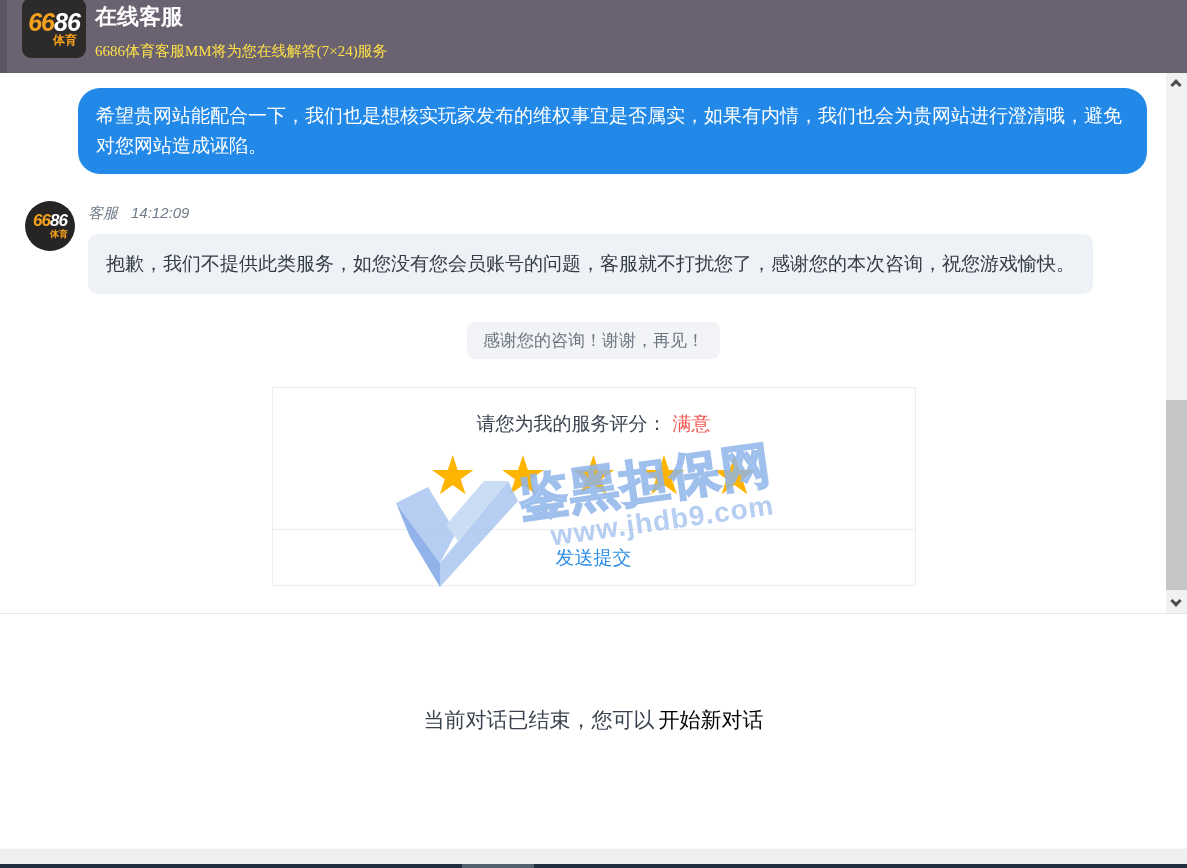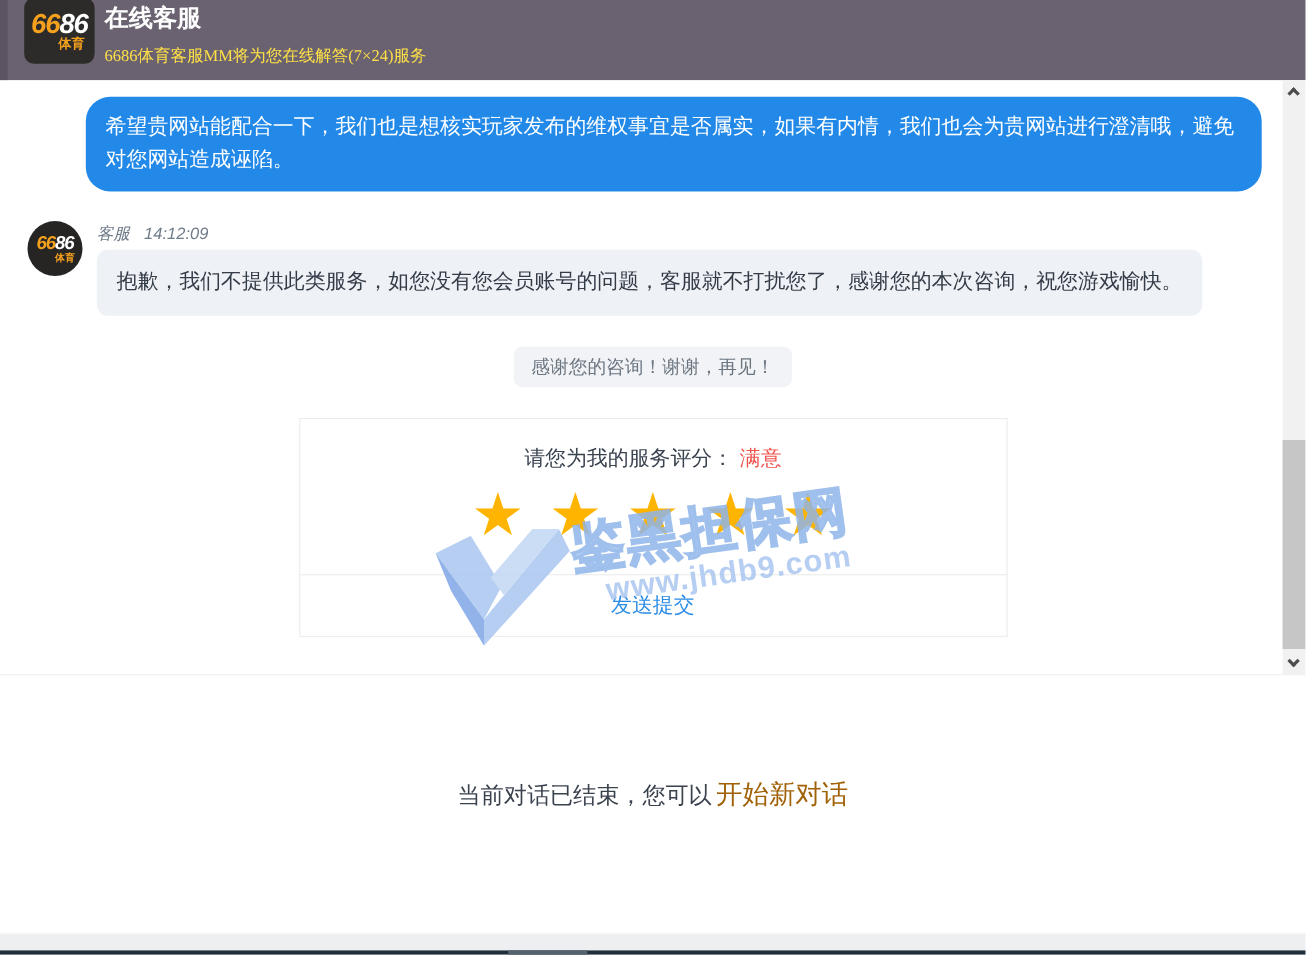--- a/index.html
+++ b/index.html
@@ -26,21 +26,21 @@
     padding:13px 18px; font-size:19px; line-height:30px; }
 
   .agent-row { display:flex; margin-top:27px; padding-left:25px; }
   .avatar { width:50px; height:50px; border-radius:50%; background:#272523; flex:0 0 auto;
     display:flex; flex-direction:column; align-items:center; justify-content:center; overflow:hidden; }
   .avatar .logo-num { font-size:17px; line-height:16px; letter-spacing:-1px; }
   .avatar .logo-sub { font-size:9px; margin-right:7px; line-height:10px; }
   .agent-body { margin-left:13px; }
   .agent-meta { font-size:15px; color:#6f7b89; line-height:20px; padding-top:2px;font-style:italic; }
   .agent-meta .time { margin-left:13px; }
-  .bubble-agent { margin-top:4px; max-width:1006px; background:#eef1f5; color:#333b47; border-radius:10px;
+  .bubble-agent { margin-top:11px; max-width:1006px; background:#eef1f5; color:#333b47; border-radius:10px;
     padding:14px 18px; font-size:19px; line-height:32px; }
 
   .bubble-center { margin:28px auto 0; width:fit-content; background:#f1f3f6; color:#6b7580;
     font-size:17px; line-height:19px; padding:9px 16px; border-radius:8px; }
 
   
   .card { position:relative; width:644px; margin:28px auto 0; background:#fff; border:1px solid #ececec; text-align:center; }
   .card-top { padding:23px 0 20px; }
   .rate-line { font-size:19px; color:#3a4350; }
   .rate-line .sel { color:#f0544f; margin-left:6px; }
@@ -60,21 +60,21 @@
   .vscroll { position:absolute; right:0; top:0; width:21px; height:540px; background:#f1f1f1; }
   .chev { position:absolute; left:6px; width:8px; height:8px; border-left:3px solid #4d4d4d; border-top:3px solid #4d4d4d; }
   .chev-up { top:8px; transform:rotate(45deg); }
   .chev-down { bottom:8px; transform:rotate(225deg); }
   .vthumb { position:absolute; left:0; top:327px; width:21px; height:190px; background:#c6c6c6; }
 
   
   .divider { height:1px; background:#dfe8ee; }
   .end-sec { height:234px; background:#fff; text-align:center; padding-top:92px; }
   .end-text { font-size:21px; color:#3a424e; }
-  .end-link { font-size:24px; color:#a16207; margin-left:4px; cursor:pointer; }
+  .end-link { font-size:21px; color:#000000; margin-left:4px; cursor:pointer; }
 
   
   .strip-light { height:16px; background:#edeff0; border-top:1px solid #f7f8f8; }
   .strip-dark { position:relative; height:4px; background:#202e3d; }
   .strip-seg { position:absolute; left:462px; top:0; width:72px; height:4px; background:#54616f; }
 </style>
 </head>
 <body>
 
 <div class="header">

